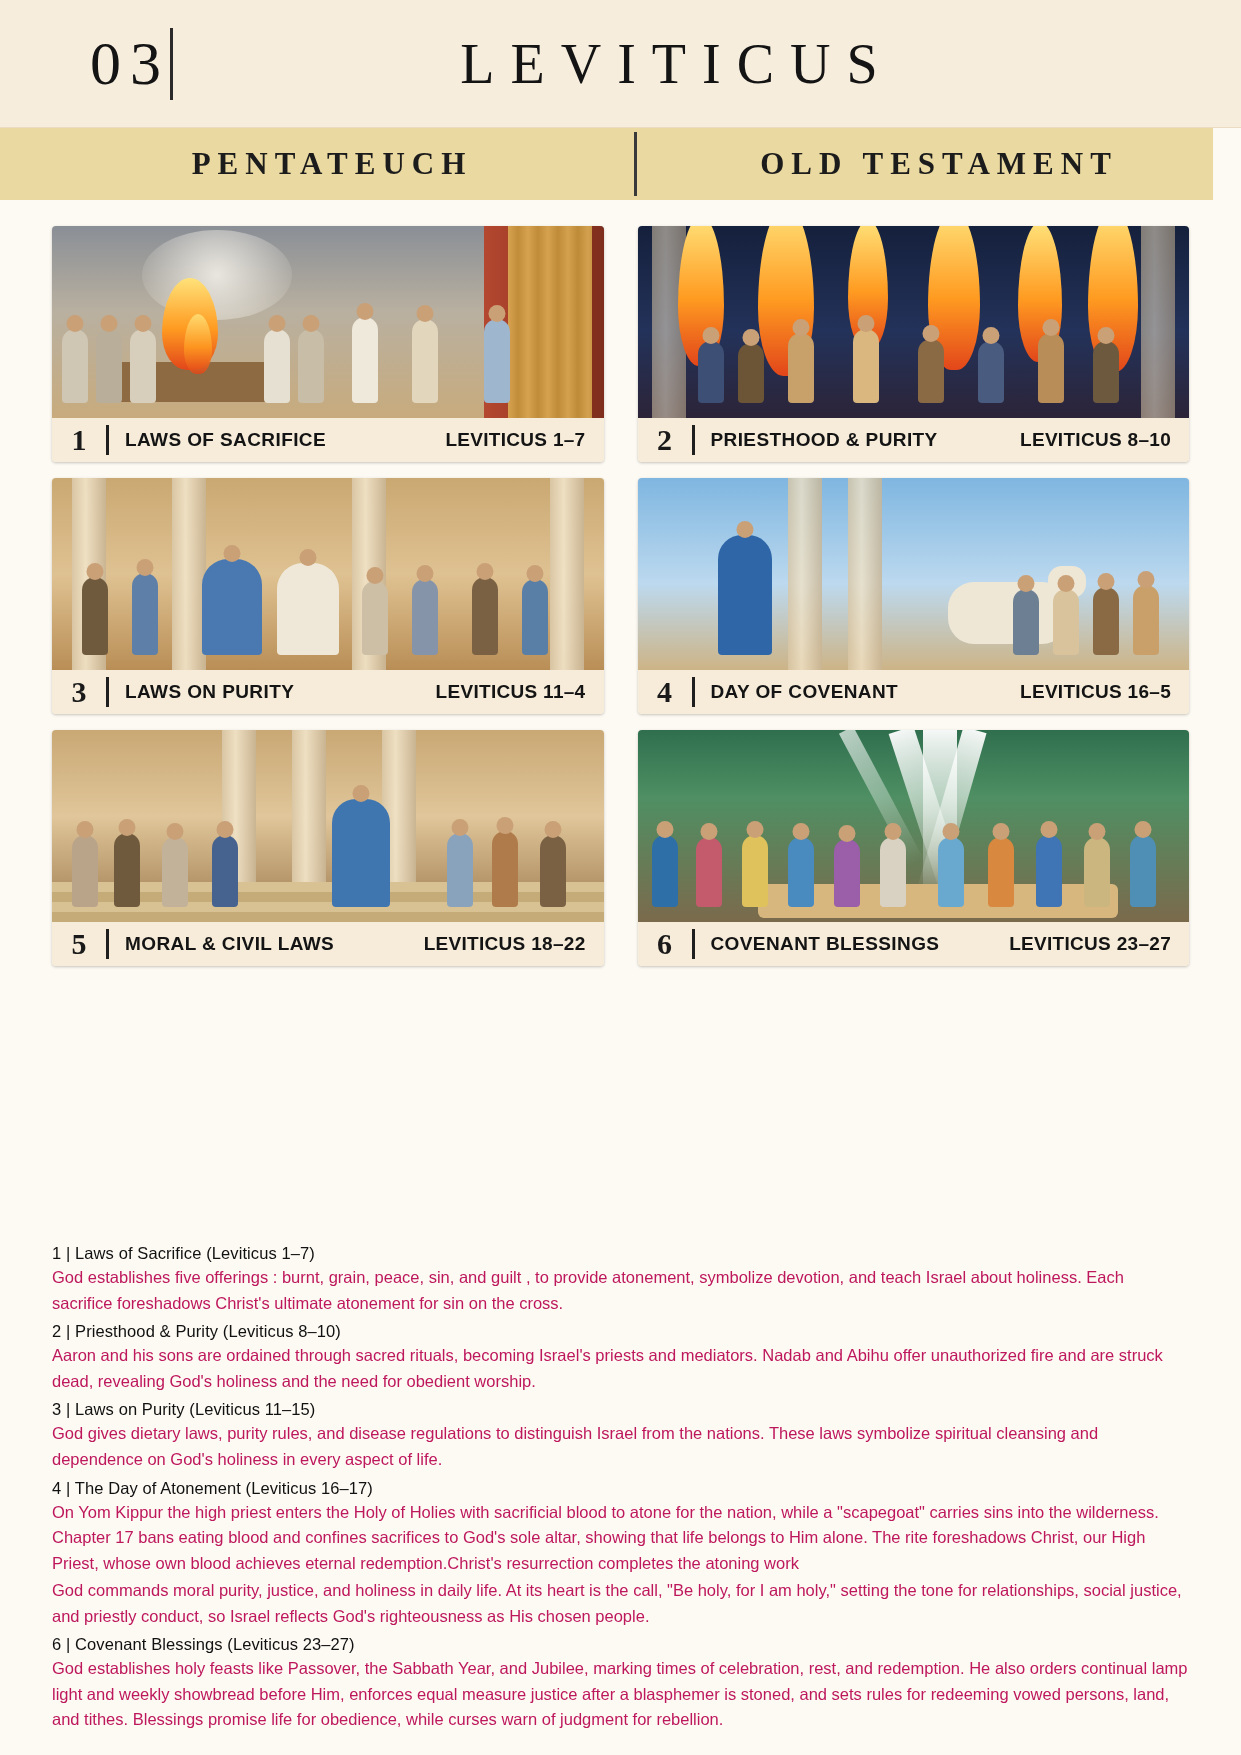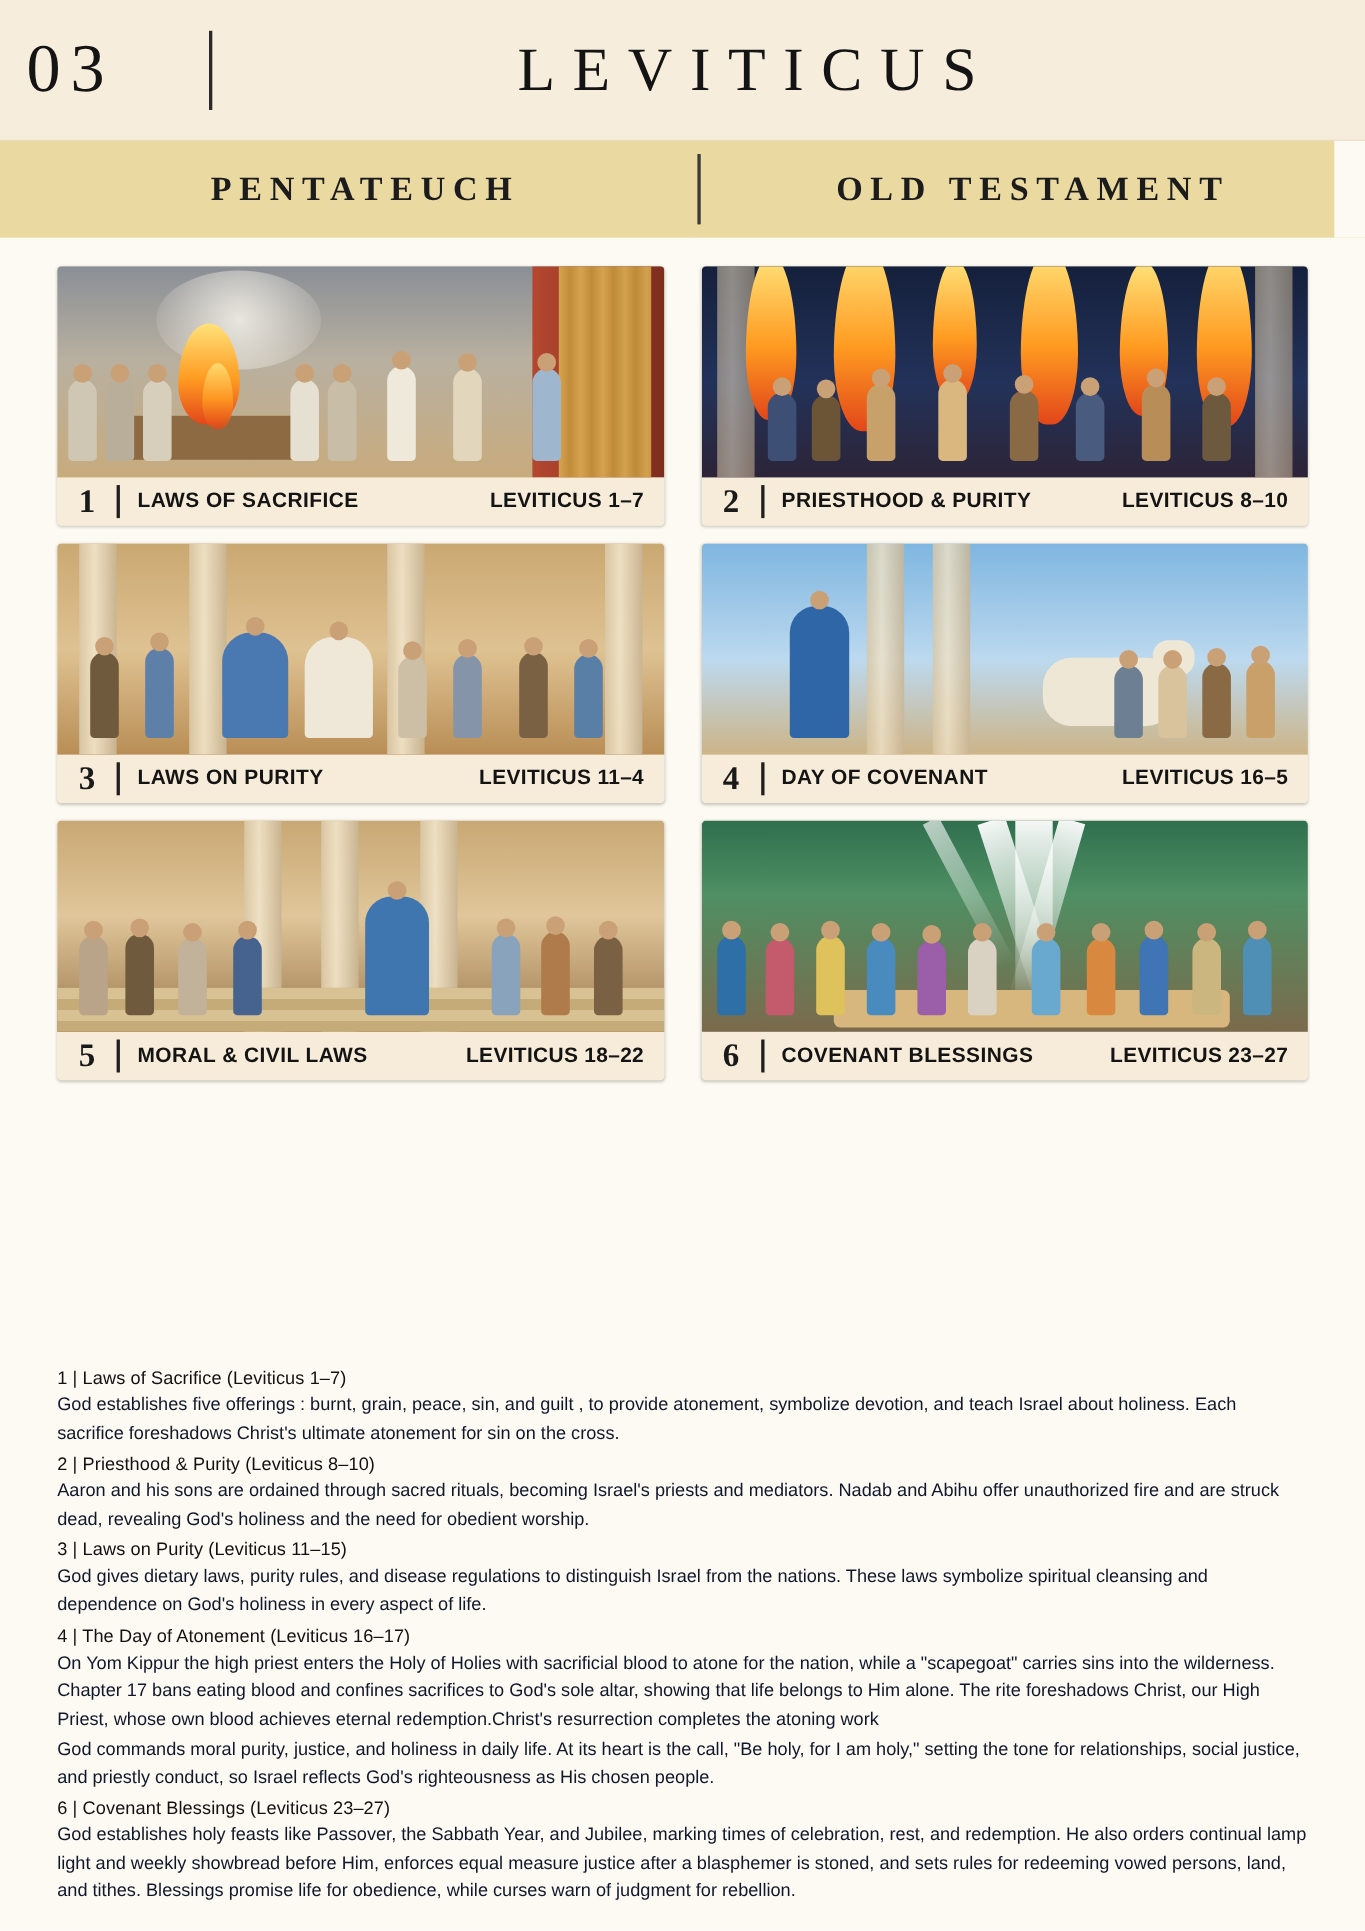--- a/index.html
+++ b/index.html
@@ -24,22 +24,22 @@
   
   .header {
     height: 128px;
     background: #f6eddd;
     display: flex;
     align-items: center;
     position: relative;
     border-bottom: 1px solid #e9dcc2;
   }
   .book-number {
-    width: 190px;
-    text-align: left;
+    width: 170px;
+    text-align: right;
     font-family: "Liberation Serif", serif;
     font-size: 62px;
     letter-spacing: 9px;
     color: #141414;
     padding-left: 24px;
   }
   .header-divider {
     width: 3px;
     height: 72px;
     background: #2a2a2a;
@@ -48,21 +48,21 @@
     flex: 1;
     text-align: center;
     font-family: "Liberation Serif", serif;
     font-size: 56px;
     letter-spacing: 16px;
     color: #141414;
     padding-right: 60px;
   }
 
   .subheader {
-    height: 88px;
+    height: 72px;
     background: #ead9a0;
     display: flex;
     align-items: center;
     position: relative;
   }
   .subheader .seg {
     flex: 1;
     text-align: center;
     font-family: "Liberation Serif", serif;
     font-size: 31px;
@@ -217,21 +217,21 @@
   .sum-title {
     font-size: 16.5px;
     font-weight: normal;
     color: #111;
     margin: 6px 0 2px 0;
     letter-spacing: 0.1px;
   }
   .sum-body {
     font-size: 16.5px;
     line-height: 1.55;
-    color: #0f172a;
+    color: #be185d;
     margin: 0 0 2px 0;
   }
 </style>
 </head>
 <body>
 
 <div class="page">
 
   <div class="header">
     <div class="book-number">03</div>

